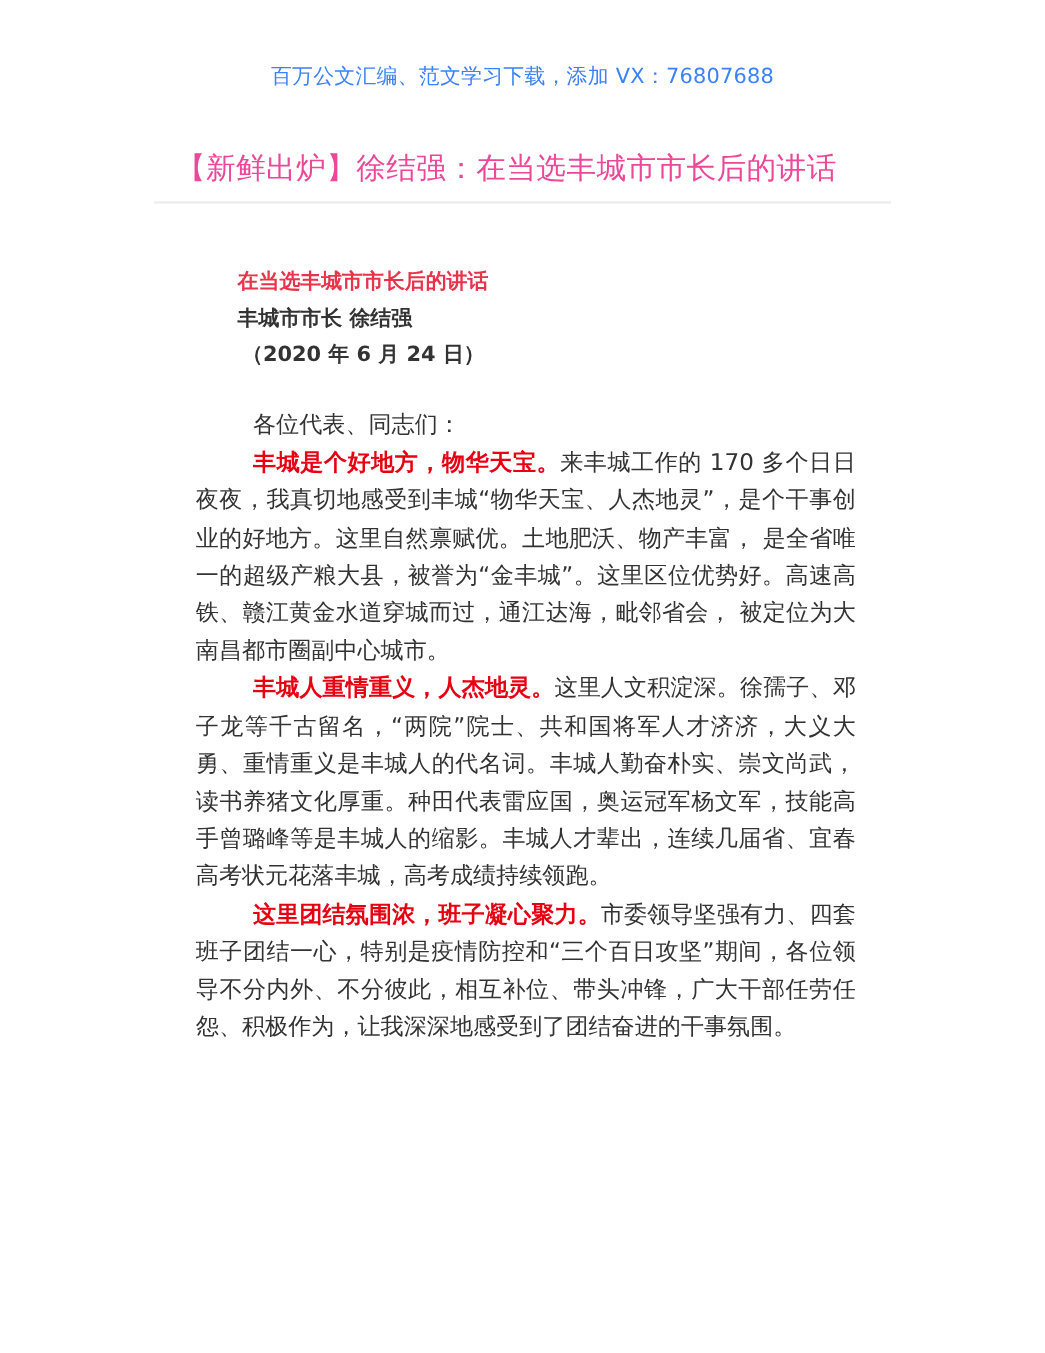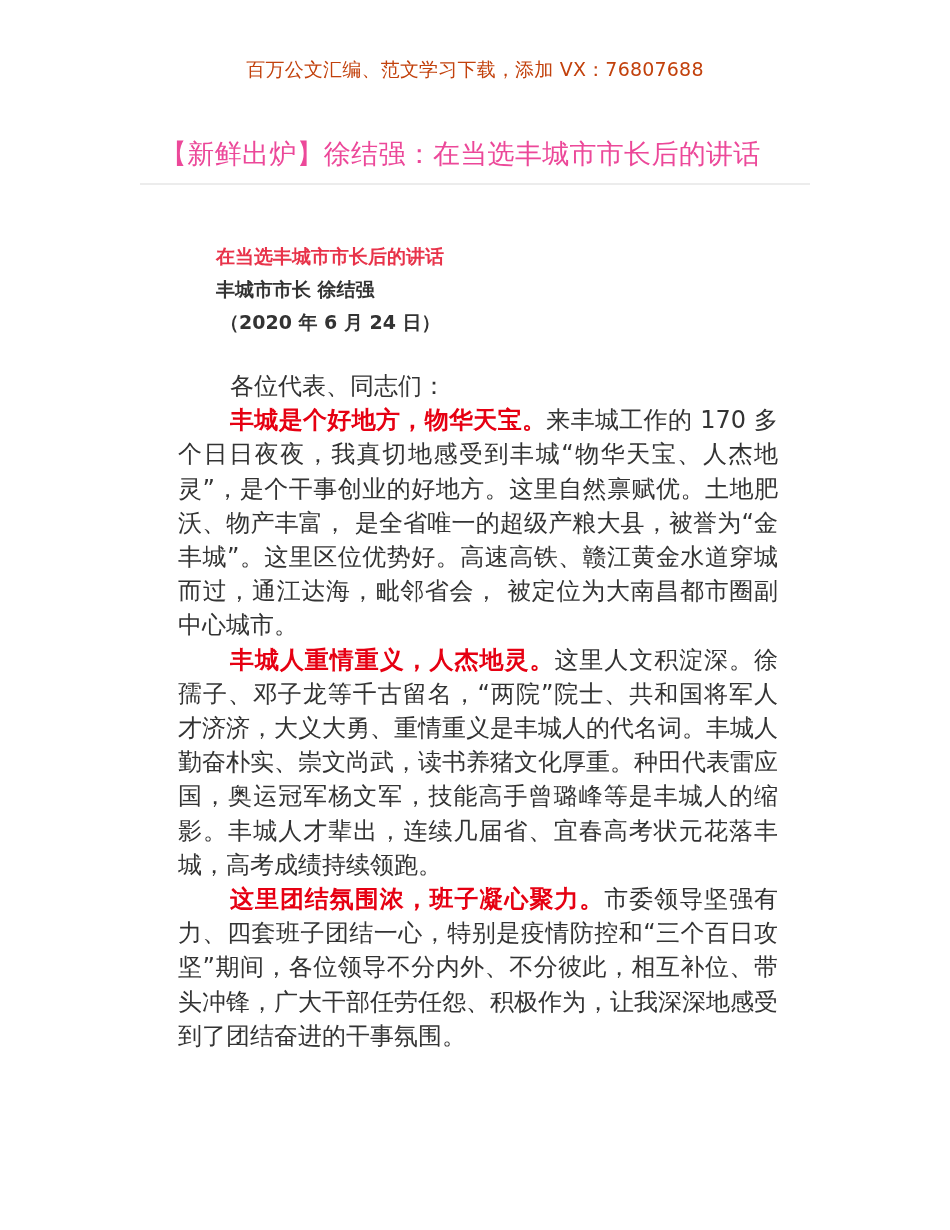--- a/index.html
+++ b/index.html
@@ -16,21 +16,21 @@
       color: #333333;
     }
     .banner {
       position: absolute;
       top: 55px;
       left: 0;
       width: 950px;
       text-align: center;
       font-size: 19px;
       line-height: 28px;
-      color: #c2410c;
+      color: #3b82f6;
       letter-spacing: 0.2px;
     }
     .doc-title {
       position: absolute;
       top: 134px;
       left: 160px;
       width: 650px;
       font-size: 27px;
       line-height: 40px;
       color: #ec4899;
@@ -59,21 +59,21 @@
     }
     .meta-subtitle { color: #e8334a; }
     .meta-author { color: #333333; }
     .meta-date { color: #333333; margin-left: 4px; }
 
     .content {
       position: absolute;
       left: 178px;
       top: 369px;
       width: 600px;
-      font-size: 24px;
+      font-size: 21px;
       line-height: 34.2px;
       color: #333333;
     }
     .para {
       margin: 0;
       text-indent: 40px;
       text-align: justify;
     }
     .lead {
       color: #e60012;

